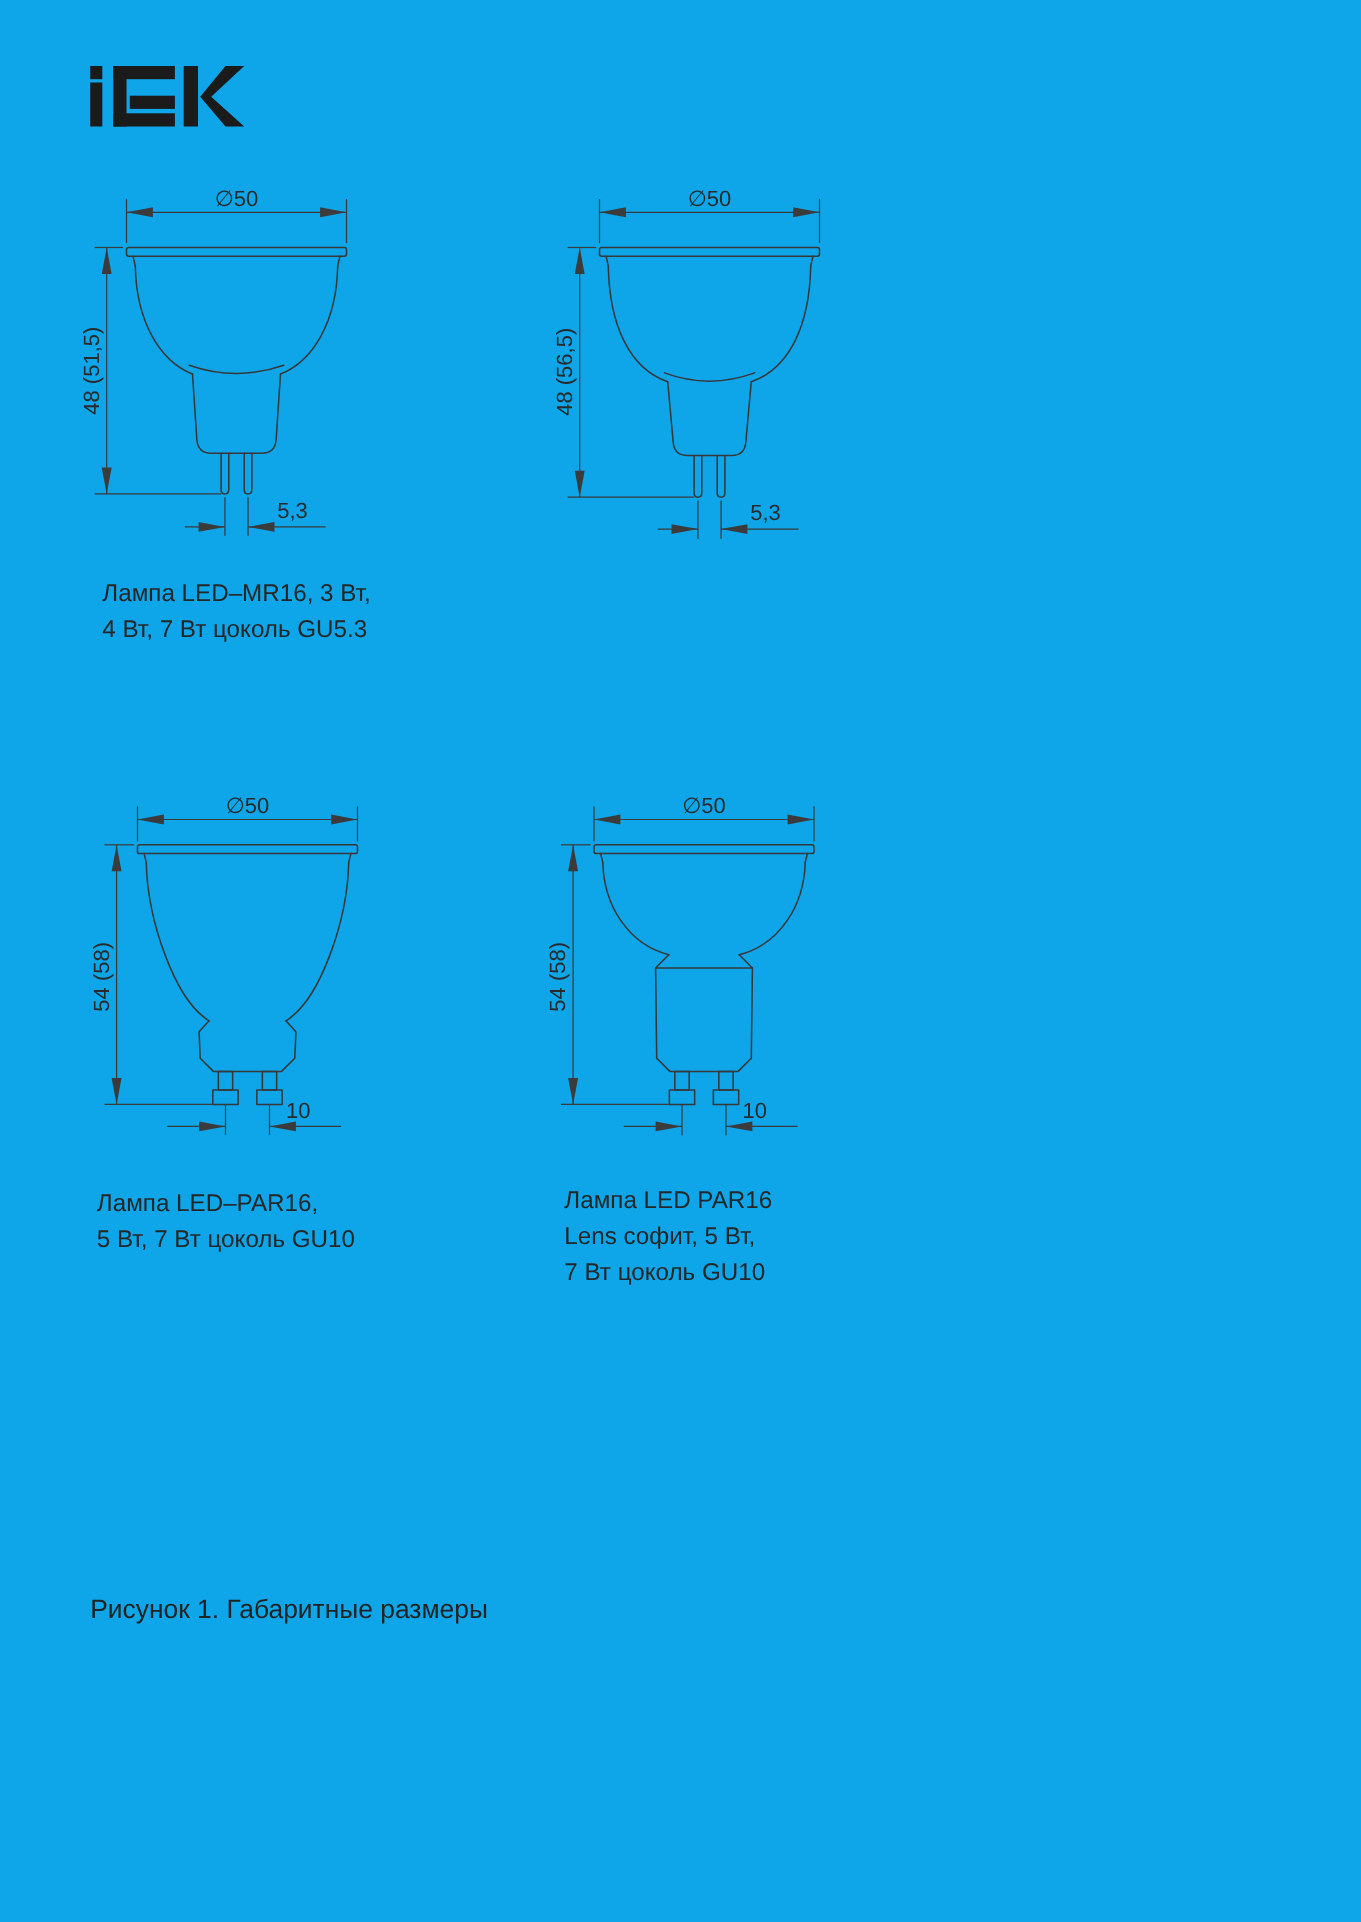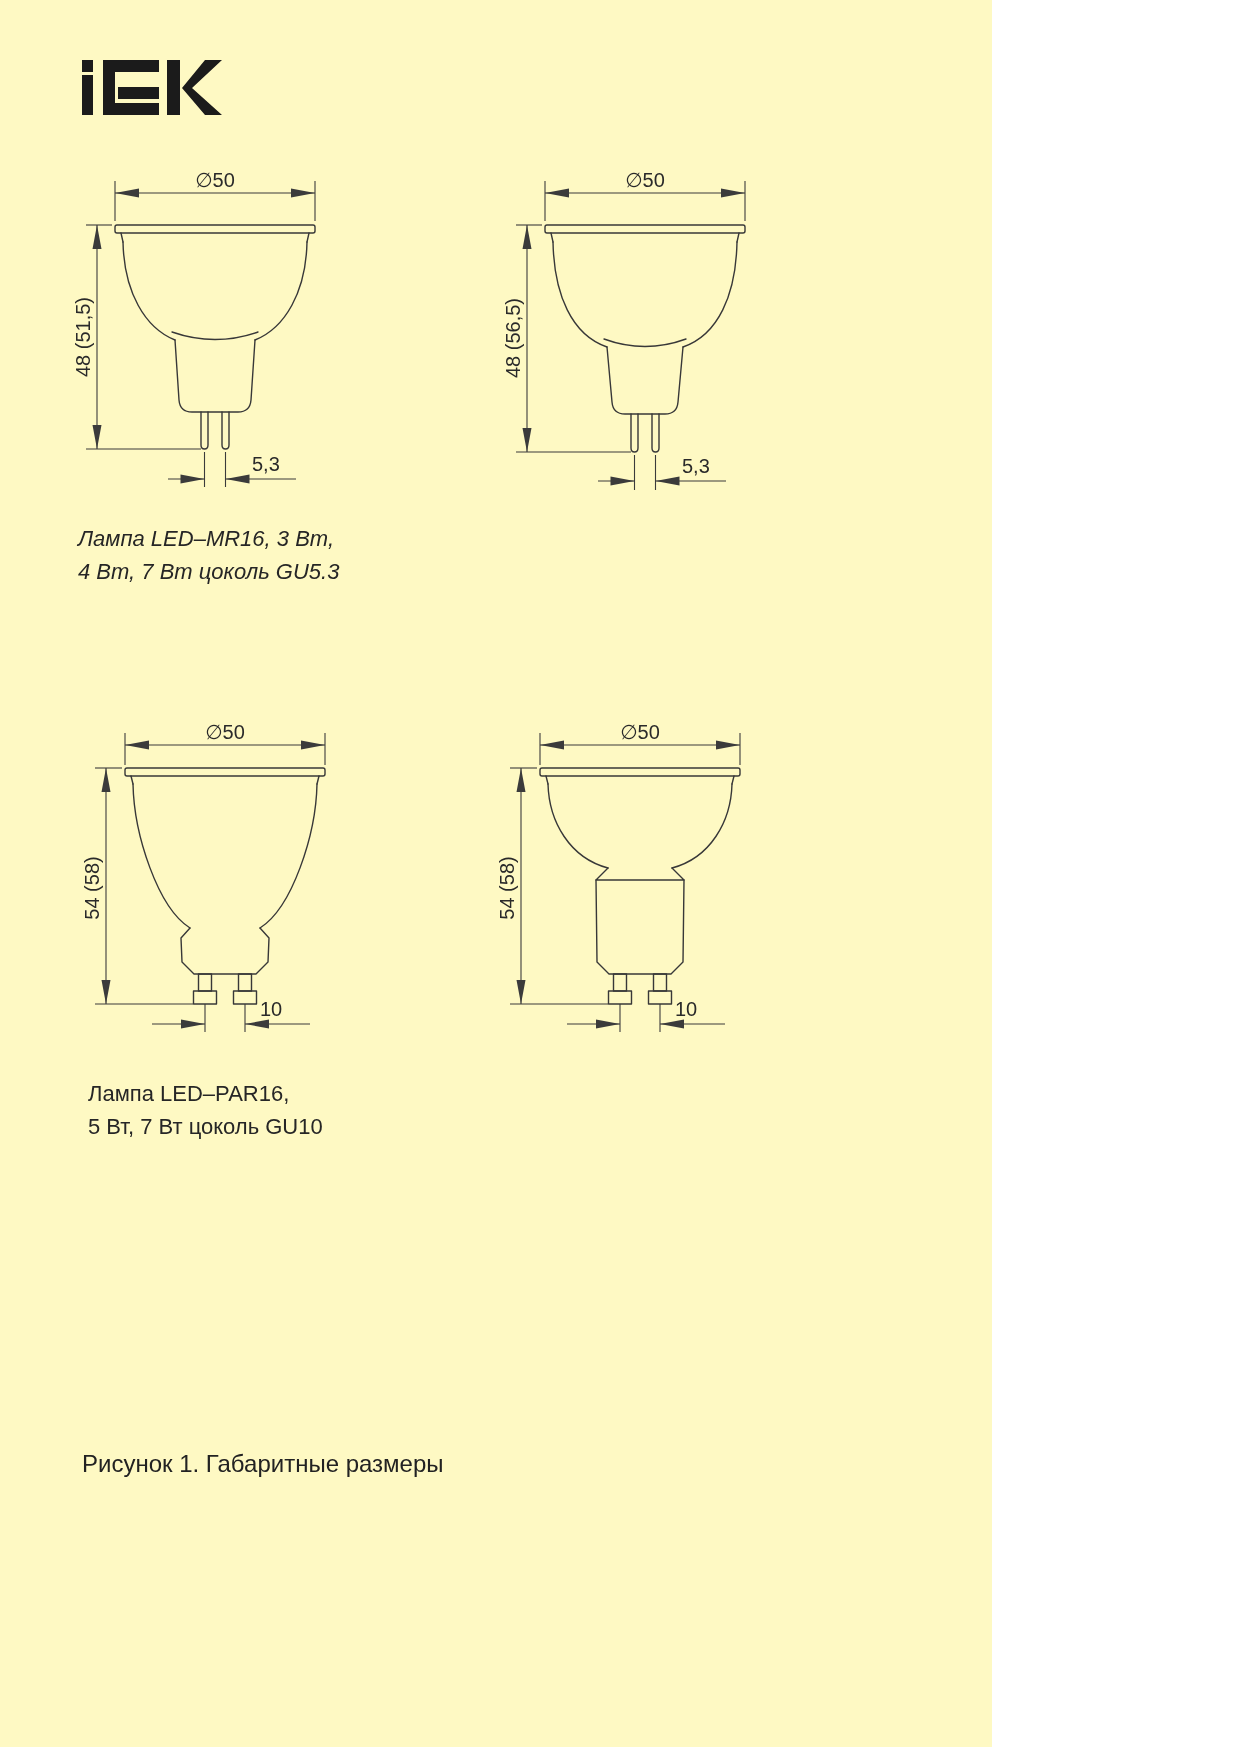--- a/index.html
+++ b/index.html
@@ -1,19 +1,19 @@
 <!DOCTYPE html>
 <html><head>
 <meta charset="utf-8">
 <style>
   html,body { margin:0; padding:0; background:#ffffff; }
   .page {
     position:relative;
-    width:992px; height:1747px;
-    background:#fef9c3;
+    width:1237px; height:1747px;
+    background:#0ea5e9;
     font-family:"Liberation Sans", sans-serif;
     overflow:hidden;
   }
   svg.sheet { position:absolute; left:0; top:0; }
   .outline { fill:none; stroke:#383838; stroke-width:1.4; stroke-linecap:round; stroke-linejoin:round; }
   .dim     { fill:none; stroke:#3b3b3b; stroke-width:1.1; }
   .dim polygon { fill:#3b3b3b; stroke:none; }
   .dimtext { font-family:"Liberation Sans", sans-serif; font-size:20px; fill:#2a2a2a; stroke:none; }
   .logo    { fill:#1b1b1b; stroke:none; }
   .caption {
@@ -199,27 +199,32 @@
         <line x1="660" y1="1004" x2="660" y2="1032"></line>
         <line x1="567" y1="1024" x2="620" y2="1024"></line>
         <line x1="660" y1="1024" x2="725" y2="1024"></line>
         <polygon points="620,1024 596,1019.5 596,1028.5"></polygon>
         <polygon points="660,1024 684,1019.5 684,1028.5"></polygon>
         <text class="dimtext" x="675" y="1016">10</text>
       </g>
     </g>
   </svg>
 
-  <div class="caption" style="left:78px; top:522px;font-style:italic;">
+  <div class="caption" style="left:93px; top:522px;">
     <span>Лампа LED–MR16, 3 Вт,</span>
     <span>4 Вт, 7 Вт цоколь GU5.3</span>
   </div>
 
 
   <div class="caption" style="left:88px; top:1077px;">
     <span>Лампа LED–PAR16,</span>
     <span>5 Вт, 7 Вт цоколь GU10</span>
   </div>
 
+  <div class="caption" style="left:513px; top:1074px;">
+    <span>Лампа LED PAR16</span>
+    <span>Lens софит, 5 Вт,</span>
+    <span>7 Вт цоколь GU10</span>
+  </div>
 
   <div class="figcaption" style="left:82px; top:1448px;">Рисунок 1. Габаритные размеры</div>
 
 </div>
 
 </body></html>

